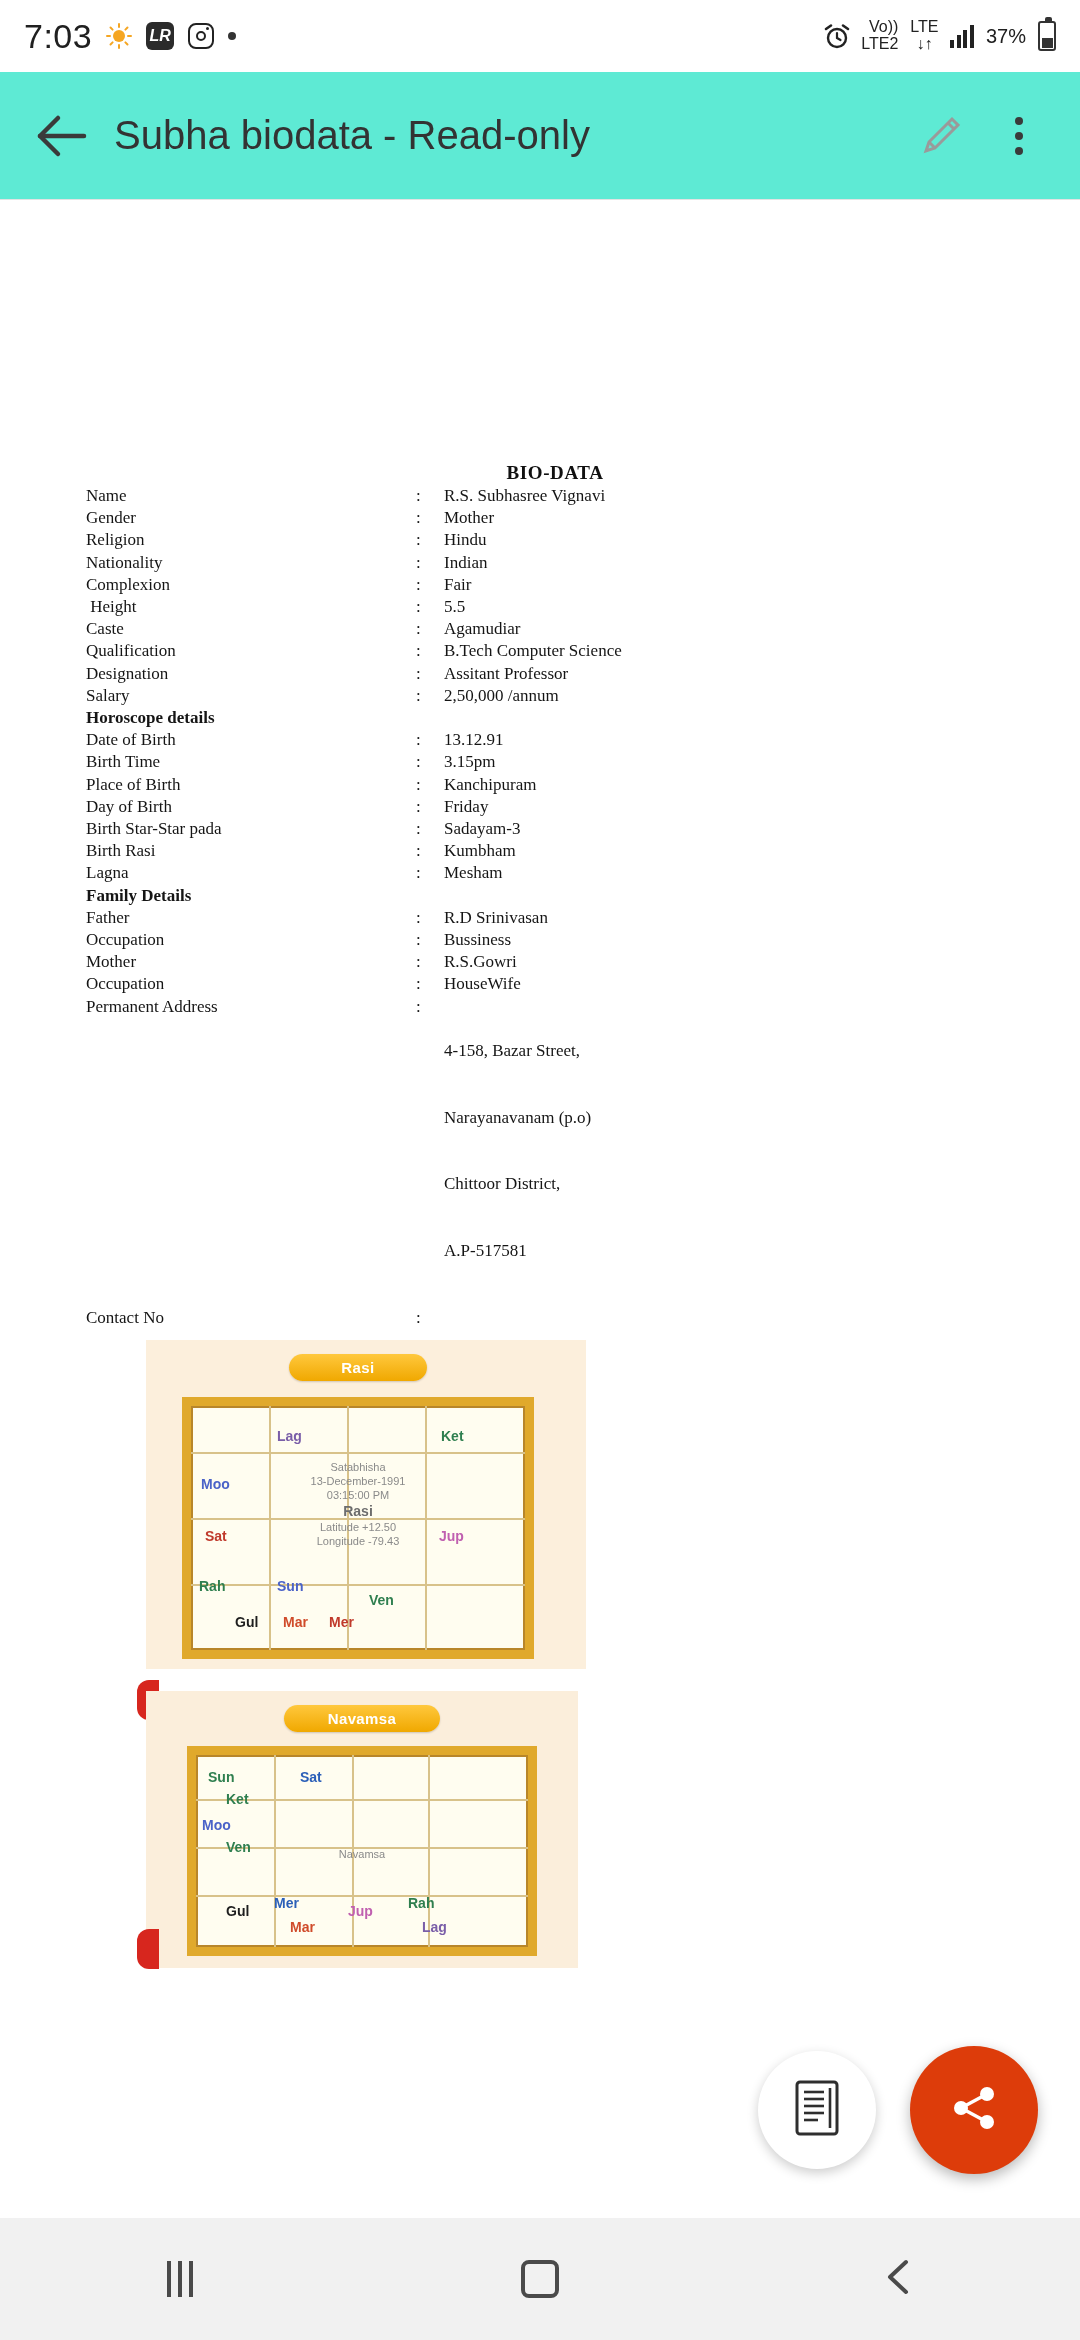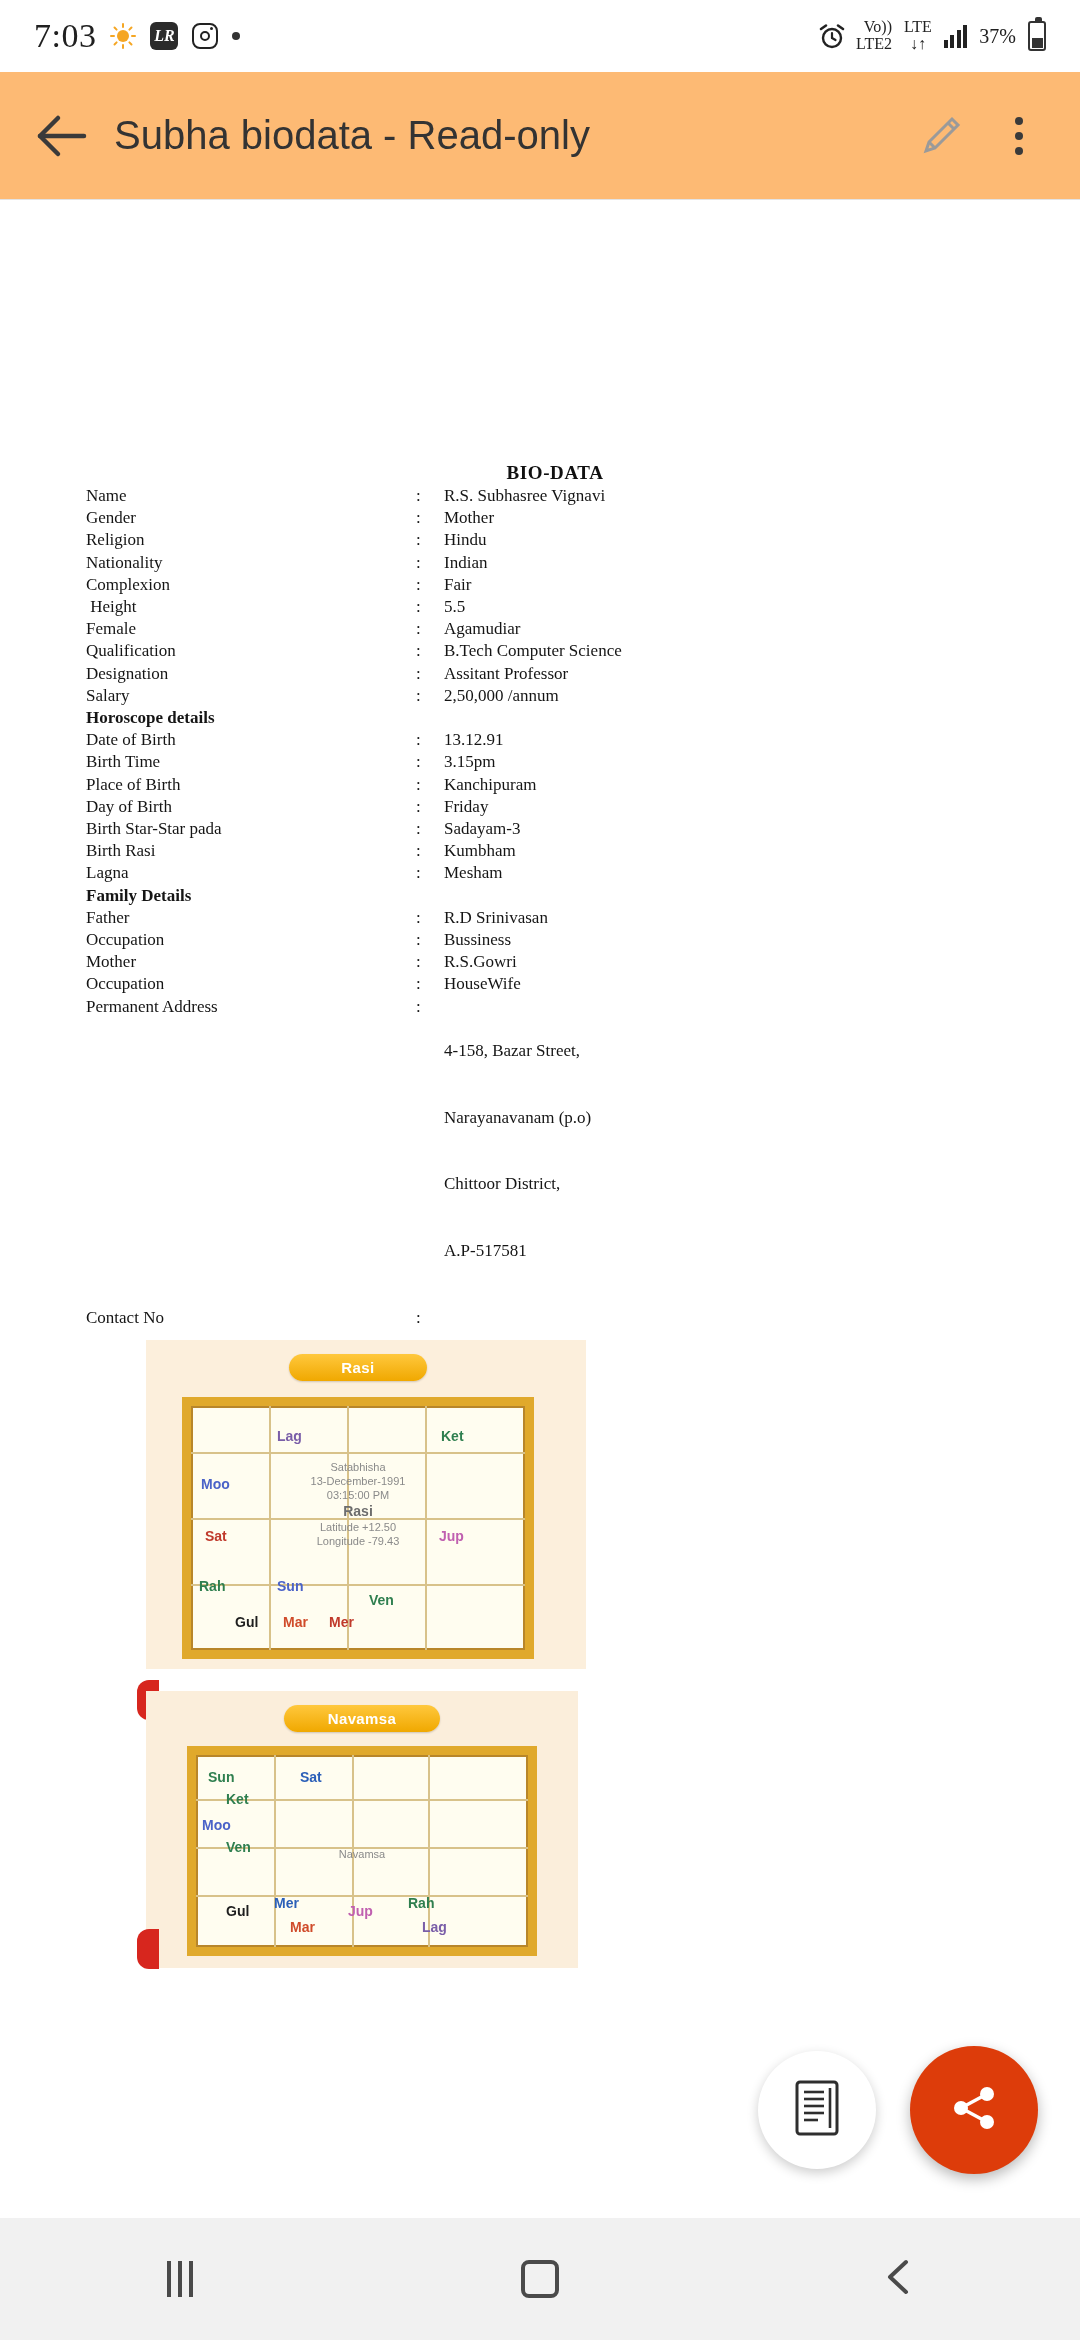--- a/index.html
+++ b/index.html
@@ -14,24 +14,23 @@
     overflow: hidden;
     position: relative;
   }
 
   
   .statusbar {
     height: 72px;
     display: flex;
     align-items: center;
     justify-content: space-between;
-    padding: 0 34px;
+    padding: 0 24px;
     box-sizing: border-box;
     background: #ffffff;
-    font-family: Liberation Serif, serif;
   }
   .sb-left {
     display: flex;
     align-items: center;
     gap: 14px;
   }
   .sb-clock {
     font-size: 34px;
     color: #202020;
     letter-spacing: 0.5px;
@@ -149,21 +148,21 @@
     background: #333;
   }
 
   
   .appbar {
     height: 128px;
     display: flex;
     align-items: center;
     padding: 0 34px;
     box-sizing: border-box;
-    background: #fdba74;
+    background: #5eead4;
     border-bottom: 1px solid #e3e3e3;
     gap: 24px;
   }
   .back-arrow {
     width: 56px; height: 56px;
     position: relative;
     flex: 0 0 auto;
     cursor: pointer;
   }
   .appbar-title {
@@ -498,21 +497,21 @@
         <td class="col-label">Complexion</td>
         <td class="col-colon">:</td>
         <td class="col-value">Fair</td>
       </tr>
       <tr>
         <td class="col-label"> Height</td>
         <td class="col-colon">:</td>
         <td class="col-value">5.5</td>
       </tr>
       <tr>
-        <td class="col-label">Female</td>
+        <td class="col-label">Caste</td>
         <td class="col-colon">:</td>
         <td class="col-value">Agamudiar</td>
       </tr>
       <tr>
         <td class="col-label">Qualification</td>
         <td class="col-colon">:</td>
         <td class="col-value">B.Tech Computer Science</td>
       </tr>
       <tr>
         <td class="col-label">Designation</td>

